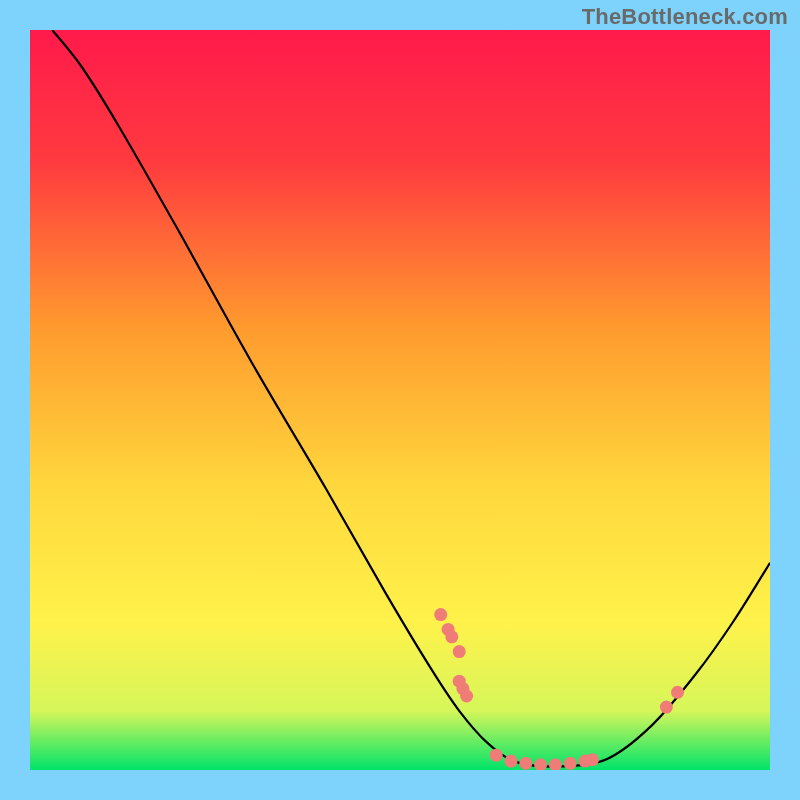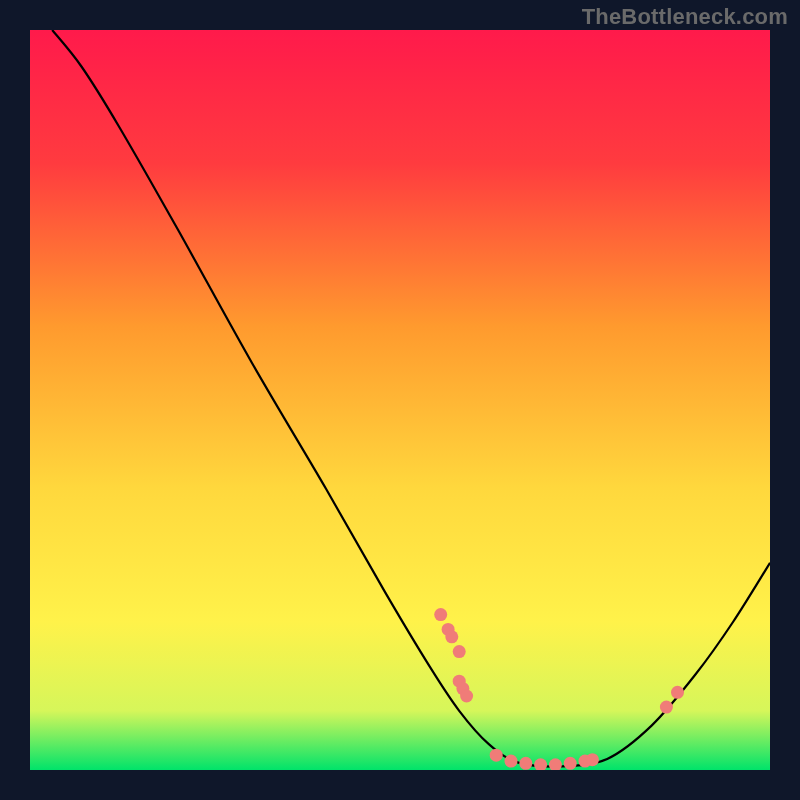--- a/index.html
+++ b/index.html
@@ -8,21 +8,21 @@
     width: 800px;
     height: 800px;
     background: #000;
     font-family: Arial, Helvetica, sans-serif;
     overflow: hidden;
   }
   .frame {
     position: relative;
     width: 800px;
     height: 800px;
-    background: #0f172a;
+    background: #7dd3fc;
   }
   .plot {
     position: absolute;
     left: 30px;
     top: 30px;
     width: 740px;
     height: 740px;
   }
   .watermark {
     position: absolute;

